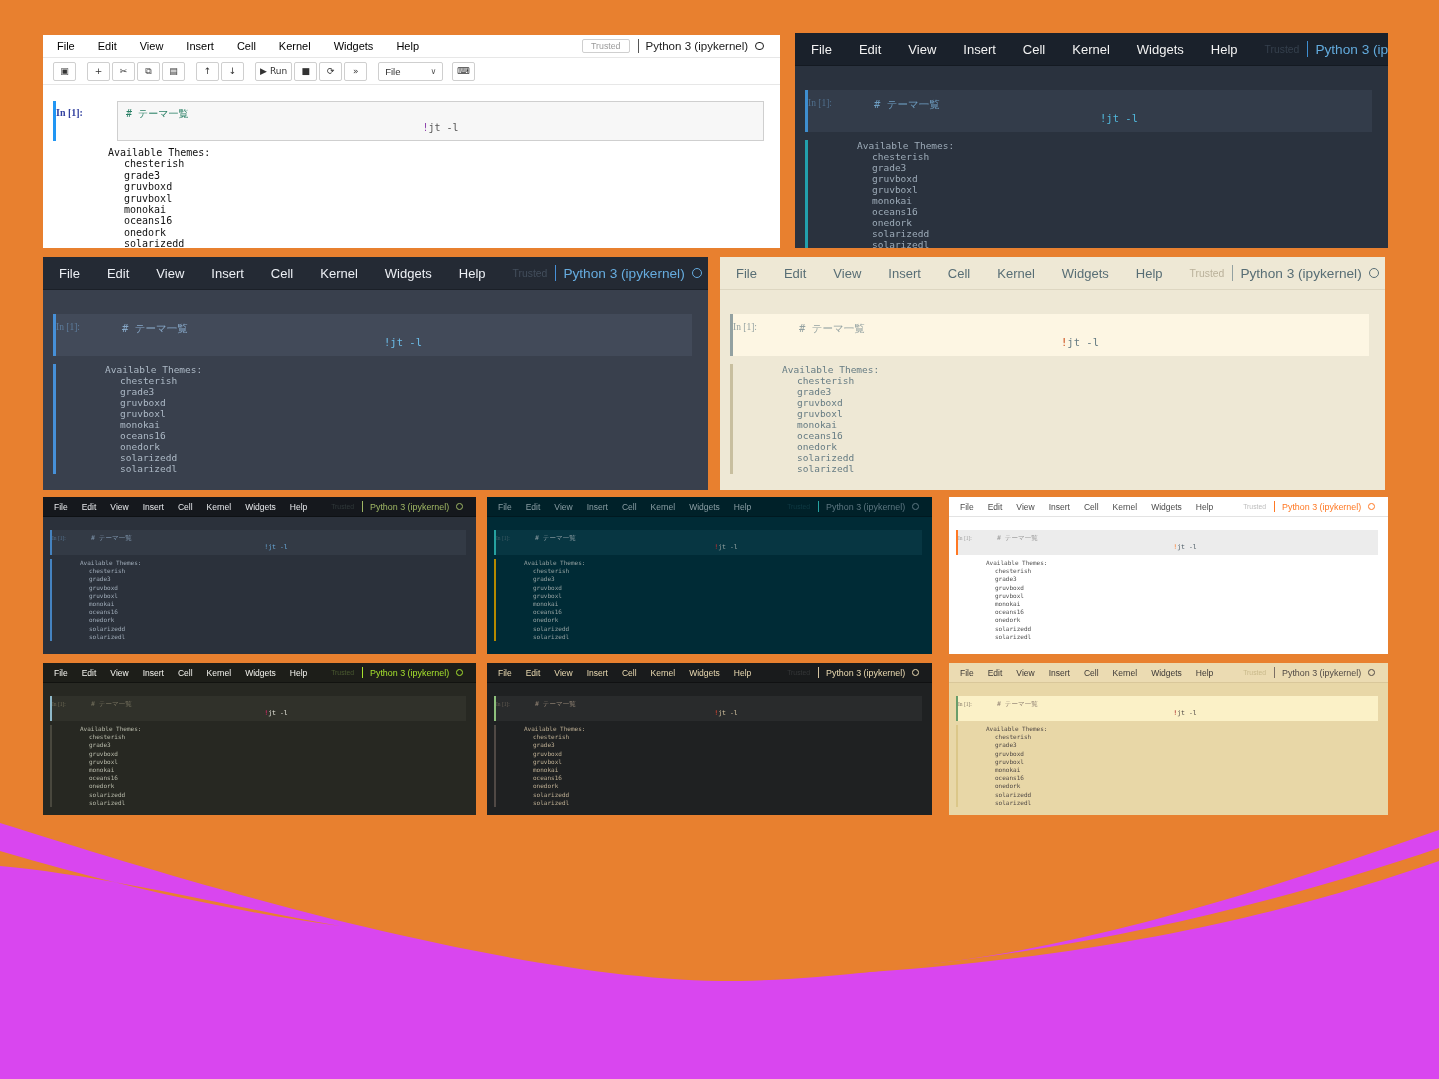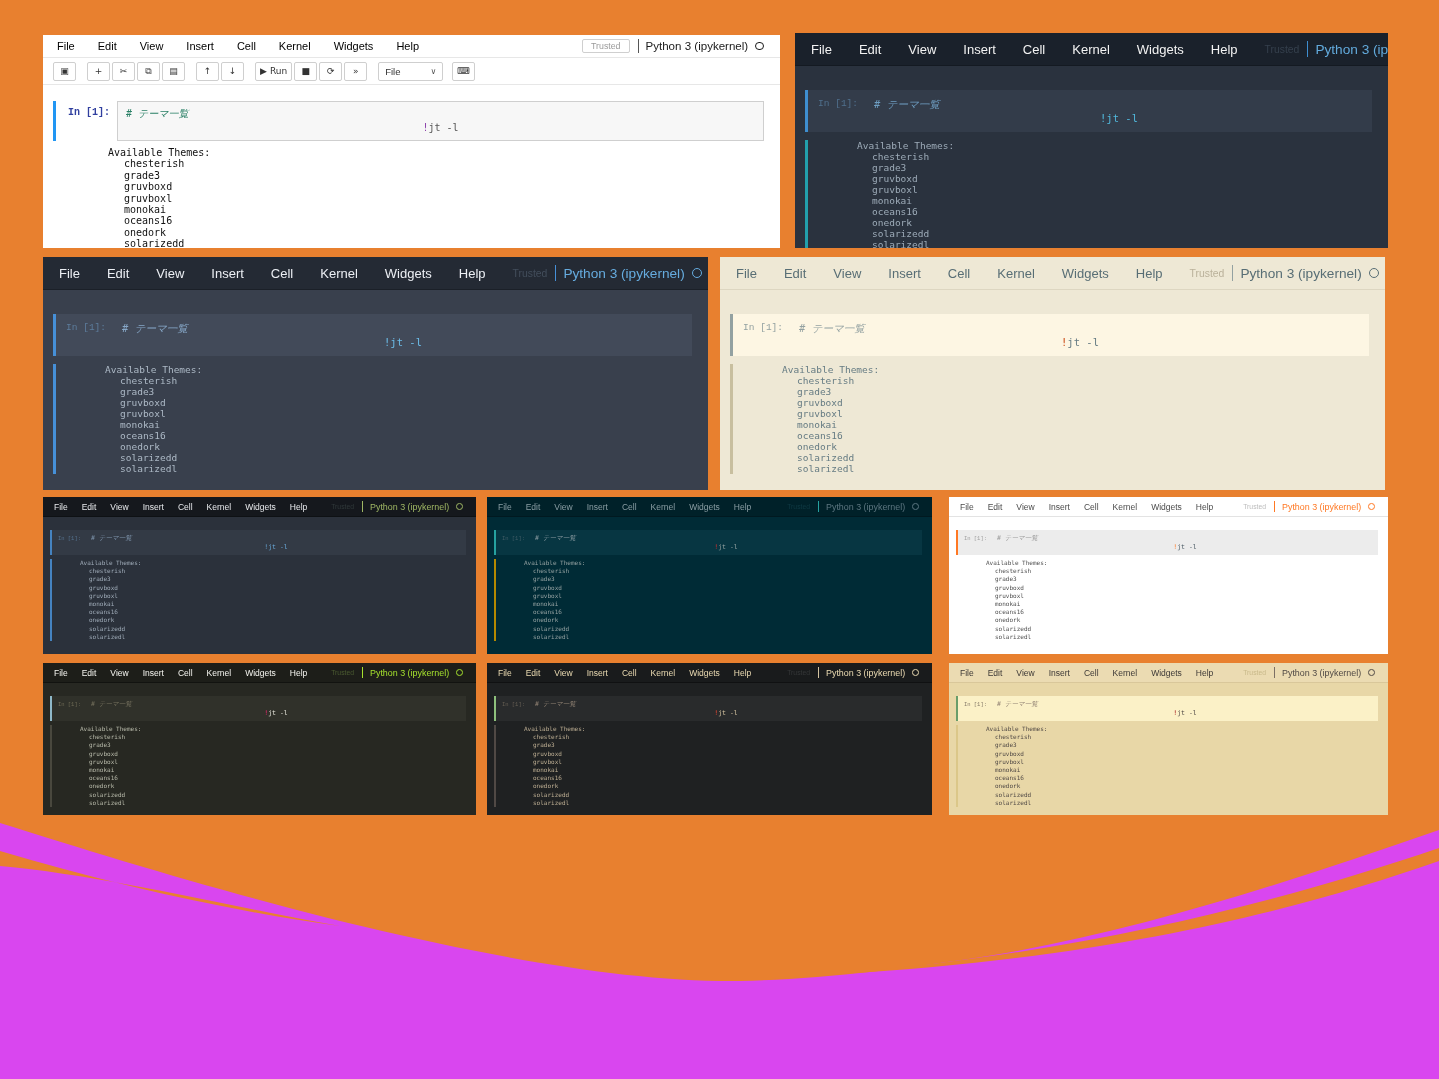--- a/index.html
+++ b/index.html
@@ -42,31 +42,31 @@
   
   .nbbody{position:relative;}
   .nb-lg .nbbody{padding:24px 16px 0 10px;}
   .nb-sm .nbbody{padding:13px 10px 0 7px;}
   .nb-first .nbbody{padding:16px 16px 0 10px;}
 
   .cellrow{display:flex;align-items:stretch;background:var(--cell);}
   .nb-first .cellrow{background:transparent;}
   .selbar{width:3px;background:var(--accent);flex:none;}
   .nb-sm .selbar{width:2px;}
-  .prompt{flex:none;text-align:right;font-family:Liberation Mono, monospace;color:var(--prompt);}
+  .prompt{flex:none;text-align:left;font-family:Liberation Serif, serif;color:var(--prompt);}
   .nb-lg .prompt{width:50px;font-size:9.5px;padding-top:8px;margin-right:8px;}
   .nb-sm .prompt{width:29px;font-size:5.5px;padding-top:5px;margin-right:5px;}
   .nb-first .prompt{width:54px;font-size:10px;padding-top:6px;margin-right:7px;font-weight:bold;}
 
   .inputbox{flex:1;background:transparent;border:none;font-family:"DejaVu Sans Mono",monospace;}
   .nb-lg .inputbox{padding:7px 8px;font-size:10.5px;line-height:14px;}
   .nb-sm .inputbox{padding:4px 5px;font-size:6.5px;line-height:8.5px;}
   .nb-first .inputbox{padding:5px 8px;font-size:10px;line-height:14px;background:var(--cell);
                       border:1px solid var(--cellBorder);}
-  .code-comment{font-style:italic;color:var(--comment);}
+  .code-comment{color:var(--comment);}
   .code-cmd{color:var(--code);text-align:center;}
   .bang{color:var(--bang);}
 
   .outrow{display:flex;align-items:stretch;}
   .nb-lg .outrow{margin-top:8px;}
   .nb-sm .outrow{margin-top:4px;}
   .nb-first .outrow{margin-top:6px;}
   .outbar{width:3px;background:var(--outbar);flex:none;}
   .nb-sm .outbar{width:2px;}
   .outtext{font-family:"DejaVu Sans Mono",monospace;color:var(--out);}

